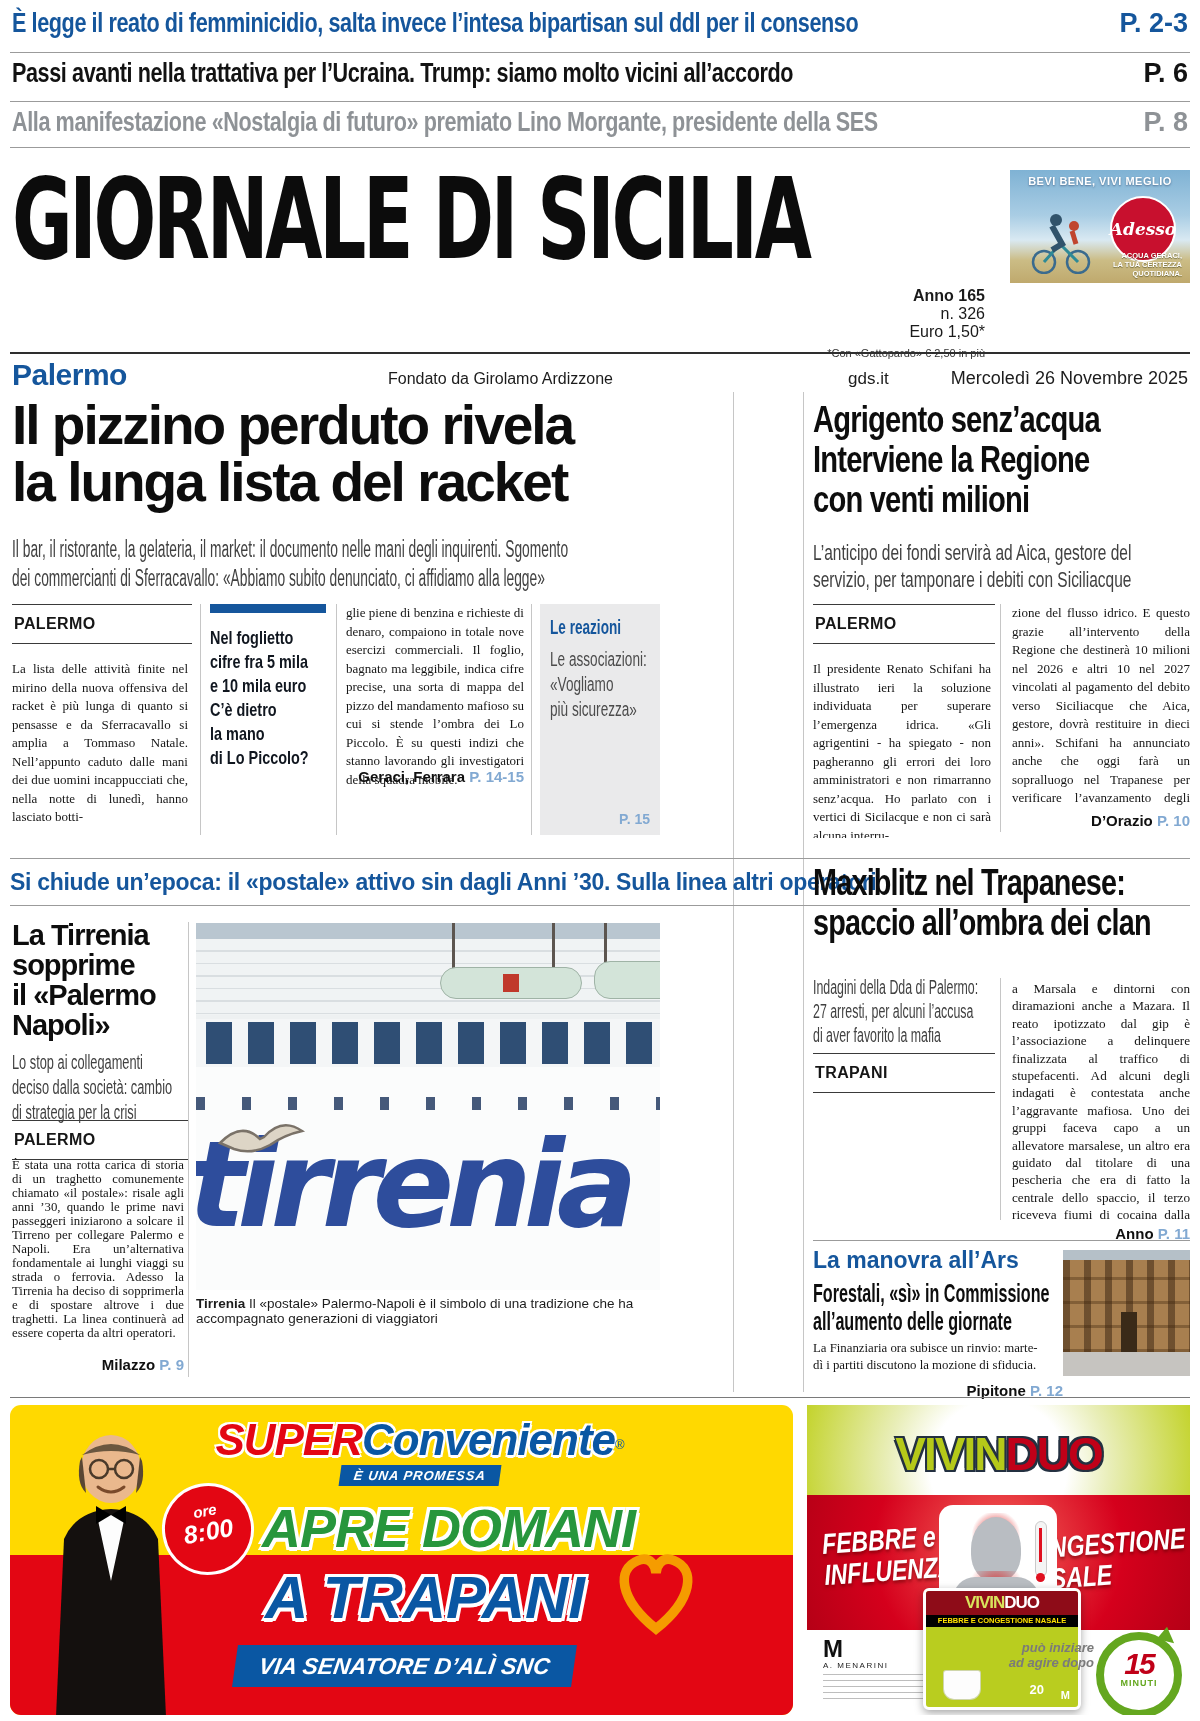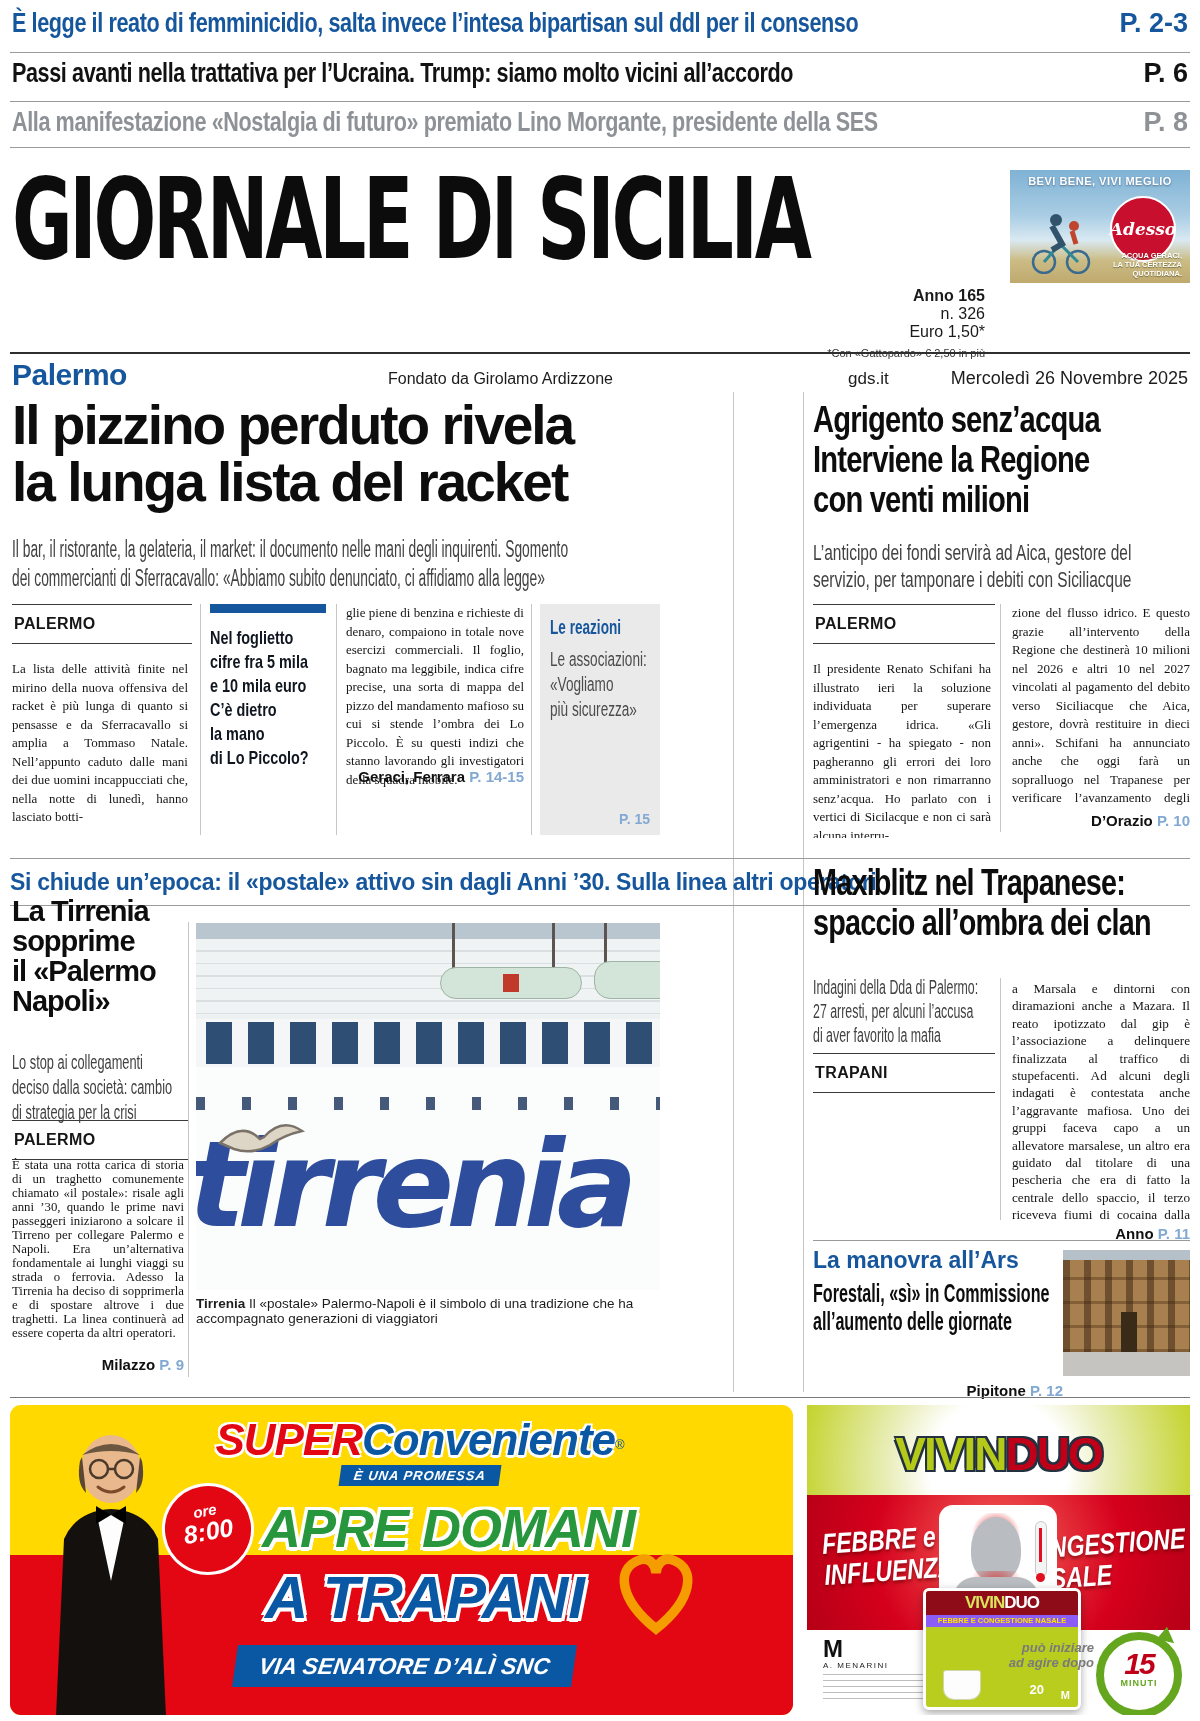--- a/index.html
+++ b/index.html
@@ -36,21 +36,21 @@
   .founded{position:absolute;left:388px;top:370px;font-size:16px;color:#1c1c1c;}
   .site{position:absolute;left:848px;top:369px;font-size:17px;color:#1c1c1c;}
   .pdate{position:absolute;right:12px;top:368px;font-size:18px;color:#1c1c1c;}
   
   .hl{font-weight:bold;color:#0d0d0d;white-space:pre-line;}
   .hl-lead{left:12px;top:397px;width:700px;font-size:55px;line-height:57px;letter-spacing:-2px;}
   .hl-agr{left:813px;top:400px;width:470px;font-size:36px;line-height:40px;letter-spacing:-1px;
           transform:scaleX(.81);transform-origin:0 0;}
   .hl-mx{left:813px;top:863px;width:480px;font-size:36px;line-height:40px;letter-spacing:-1px;
          transform:scaleX(.8);transform-origin:0 0;}
-  .hl-tir{left:12px;top:896px;width:200px;font-size:29px;line-height:30px;letter-spacing:-1px;}
+  .hl-tir{left:12px;top:920px;width:200px;font-size:29px;line-height:30px;letter-spacing:-1px;}
   .sub{color:#414141;white-space:pre-line;}
   .sub-lead{left:12px;top:535px;width:1100px;font-size:23px;line-height:29px;
             transform:scaleX(.6);transform-origin:0 0;}
   .sub-agr{left:813px;top:540px;width:520px;font-size:21.5px;line-height:27px;
            transform:scaleX(.72);transform-origin:0 0;}
   .sub-mx{left:813px;top:975px;width:290px;font-size:19.5px;line-height:24px;
           transform:scaleX(.635);transform-origin:0 0;}
   .sub-tir{left:12px;top:1050px;width:270px;font-size:20px;line-height:25px;
            transform:scaleX(.64);transform-origin:0 0;}
   .kicker{position:absolute;font-weight:bold;font-size:16px;letter-spacing:.4px;color:#161616;
@@ -163,21 +163,21 @@
   .adR .men{position:absolute;left:16px;top:8px;width:150px;}
   .adR .men .mm{font-weight:bold;font-size:24px;line-height:22px;color:#101010;}
   .adR .men .nm{font-size:8px;letter-spacing:1.5px;color:#222;margin-top:1px;}
   .adR .legal{width:148px;height:26px;margin-top:4px;opacity:.65;
        background:repeating-linear-gradient(#9a9a9a 0 1px,transparent 1px 6px);}
   .adR .pack{position:absolute;left:116px;top:-42px;width:152px;height:116px;background:#b9cd1f;
        border:3px solid #fff;border-radius:6px;box-shadow:0 3px 8px rgba(0,0,0,.35);overflow:hidden;}
   .adR .pack .pb{background:#8e0c18;text-align:center;font-weight:bold;font-size:17px;letter-spacing:-1px;
        line-height:24px;}
   .adR .pack .pb .v{color:#d9e35c;} .adR .pack .pb .d{color:#fff;}
-  .adR .pack .ps{background:#8b5cf6;color:#ffe100;text-align:center;font-weight:bold;font-size:7.5px;line-height:12px;}
+  .adR .pack .ps{background:#000000;color:#ffe100;text-align:center;font-weight:bold;font-size:7.5px;line-height:12px;}
   .adR .pack .cup{position:absolute;left:18px;bottom:8px;width:36px;height:28px;background:#fdfdfd;
        border-radius:2px 2px 10px 10px;box-shadow:0 0 0 1px #cfd6aa;}
   .adR .pack .n10{position:absolute;right:34px;bottom:10px;color:#fff;font-weight:bold;font-size:13px;}
   .adR .pack .pm{position:absolute;right:8px;bottom:6px;color:#fff;font-weight:bold;font-size:11px;}
   .adR .claim{position:absolute;right:96px;top:10px;width:90px;text-align:right;color:#7a7a7a;font-style:italic;
        font-weight:bold;font-size:13px;line-height:15px;}
   .adR .badge{position:absolute;right:8px;top:2px;width:70px;height:70px;border-radius:50%;border:8px solid #64a71f;
        background:#fff;text-align:center;}
   .adR .badge .arrow{position:absolute;top:-10px;right:-2px;width:0;height:0;border-left:16px solid #64a71f;
        border-top:8px solid transparent;border-bottom:8px solid transparent;transform:rotate(40deg);}
@@ -343,20 +343,22 @@
   <div class="body tight" style="left:1012px;top:980px;width:178px;height:242px;">a Marsala e dintorni con diramazioni anche a Mazara. Il reato ipotizzato dal gip è l’associazione a delinquere finalizzata al traffico di stupefacenti. Ad alcuni degli indagati è contestata anche l’aggravante mafiosa. Uno dei gruppi faceva capo a un allevatore marsalese, un altro era guidato dal titolare di una pescheria che era di fatto la centrale dello spaccio, il terzo riceveva fiumi di cocaina dalla Calabria.</div>
   <div class="byl" style="left:1012px;top:1225px;width:178px;">
     <span>Anno</span>
     <span class="pg">P. 11</span>
   </div>
 
   <div class="hline" style="left:813px;right:10px;top:1240px;"></div>
   <div class="man-label">La manovra all’Ars</div>
   <div class="man-hl">Forestali, «sì» in Commissione
 all’aumento delle giornate</div>
+  <div class="man-body">La Finanziaria ora subisce un rinvio: marte-
+dì i partiti discutono la mozione di sfiducia.</div>
   <div class="byl" style="left:813px;top:1382px;width:250px;">
     <span>Pipitone</span>
     <span class="pg">P. 12</span>
   </div>
   <div class="palazzo">
     <div class="bld"></div>
     <div class="door"></div>
     <div class="ground"></div>
   </div>
 

